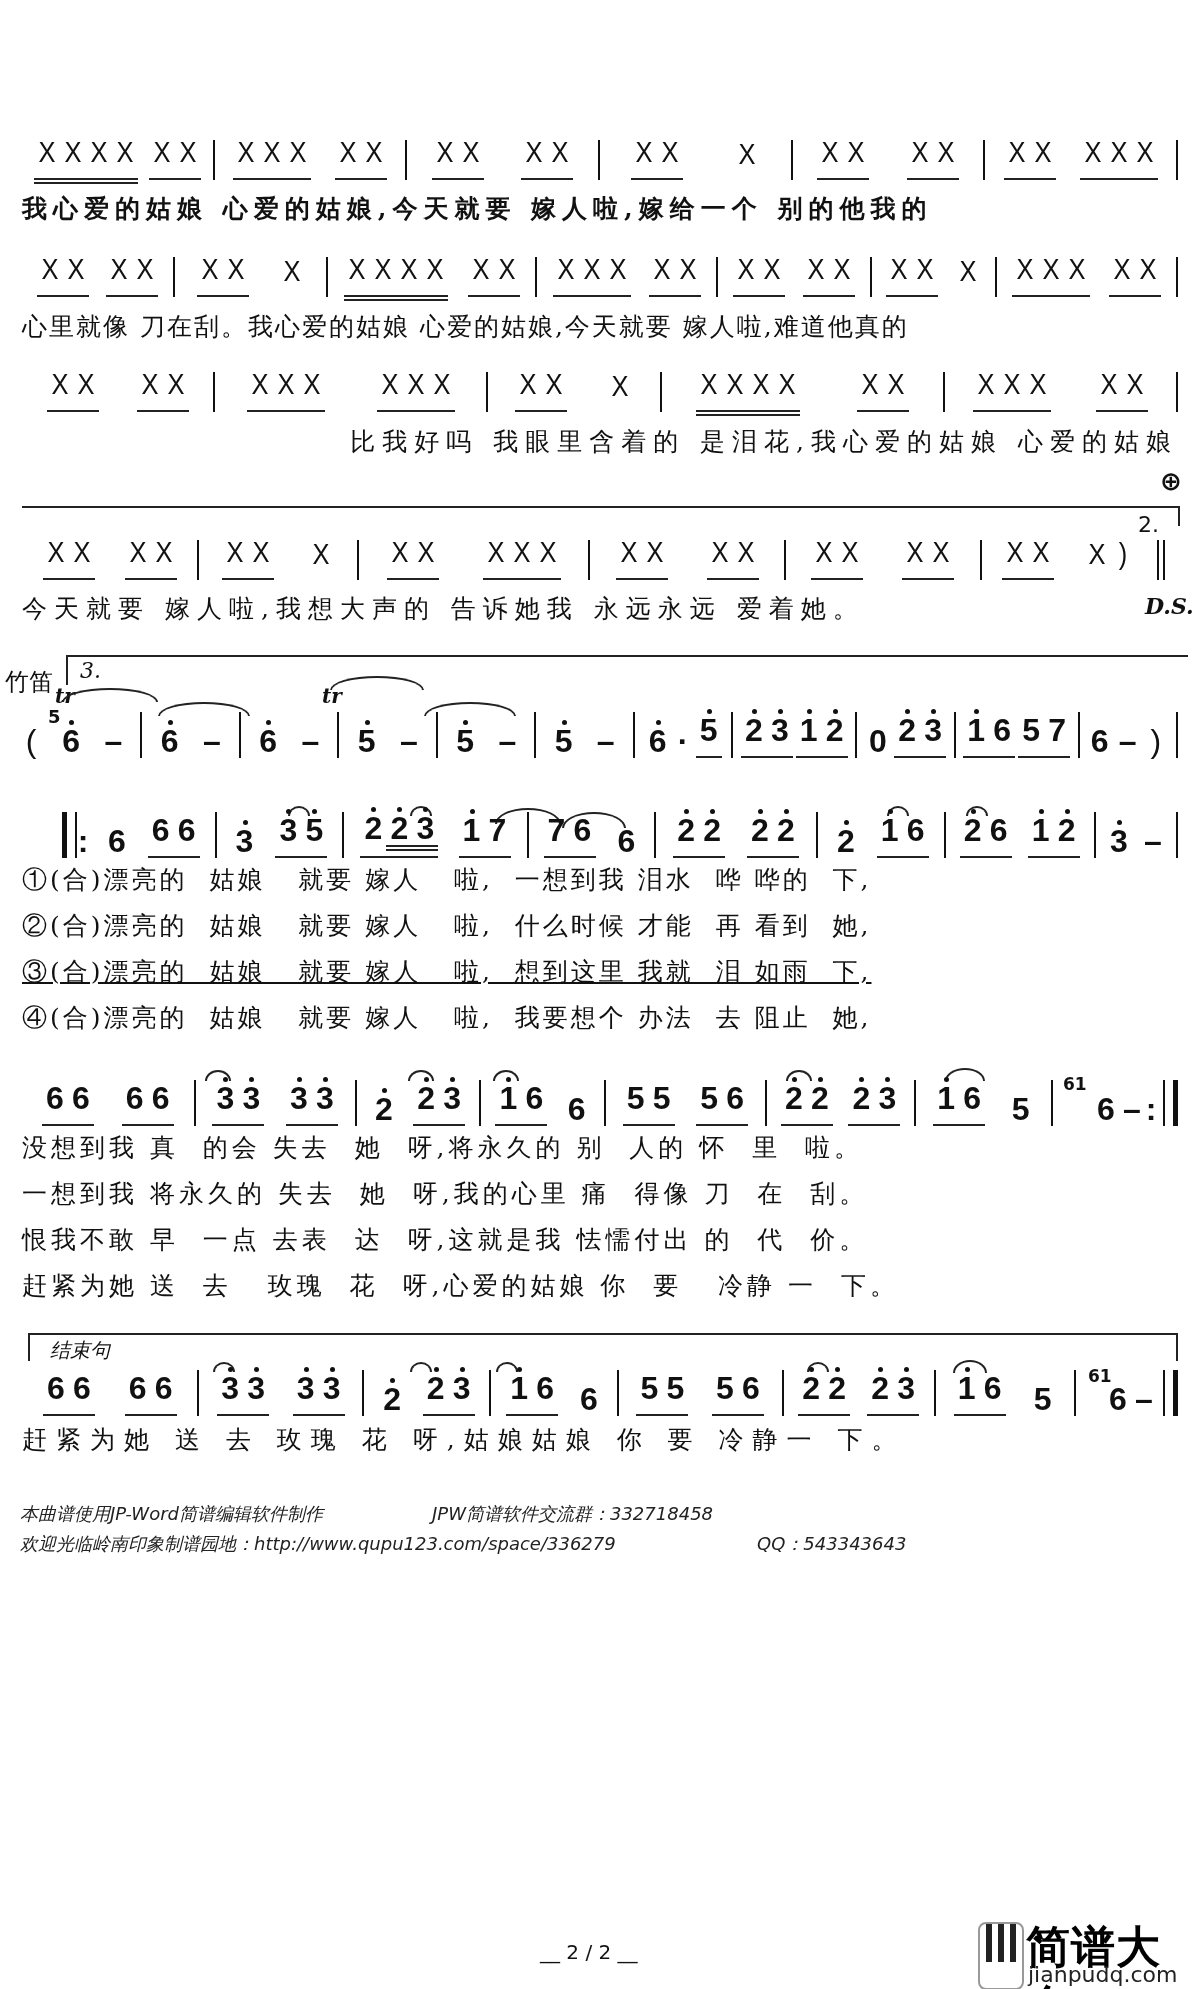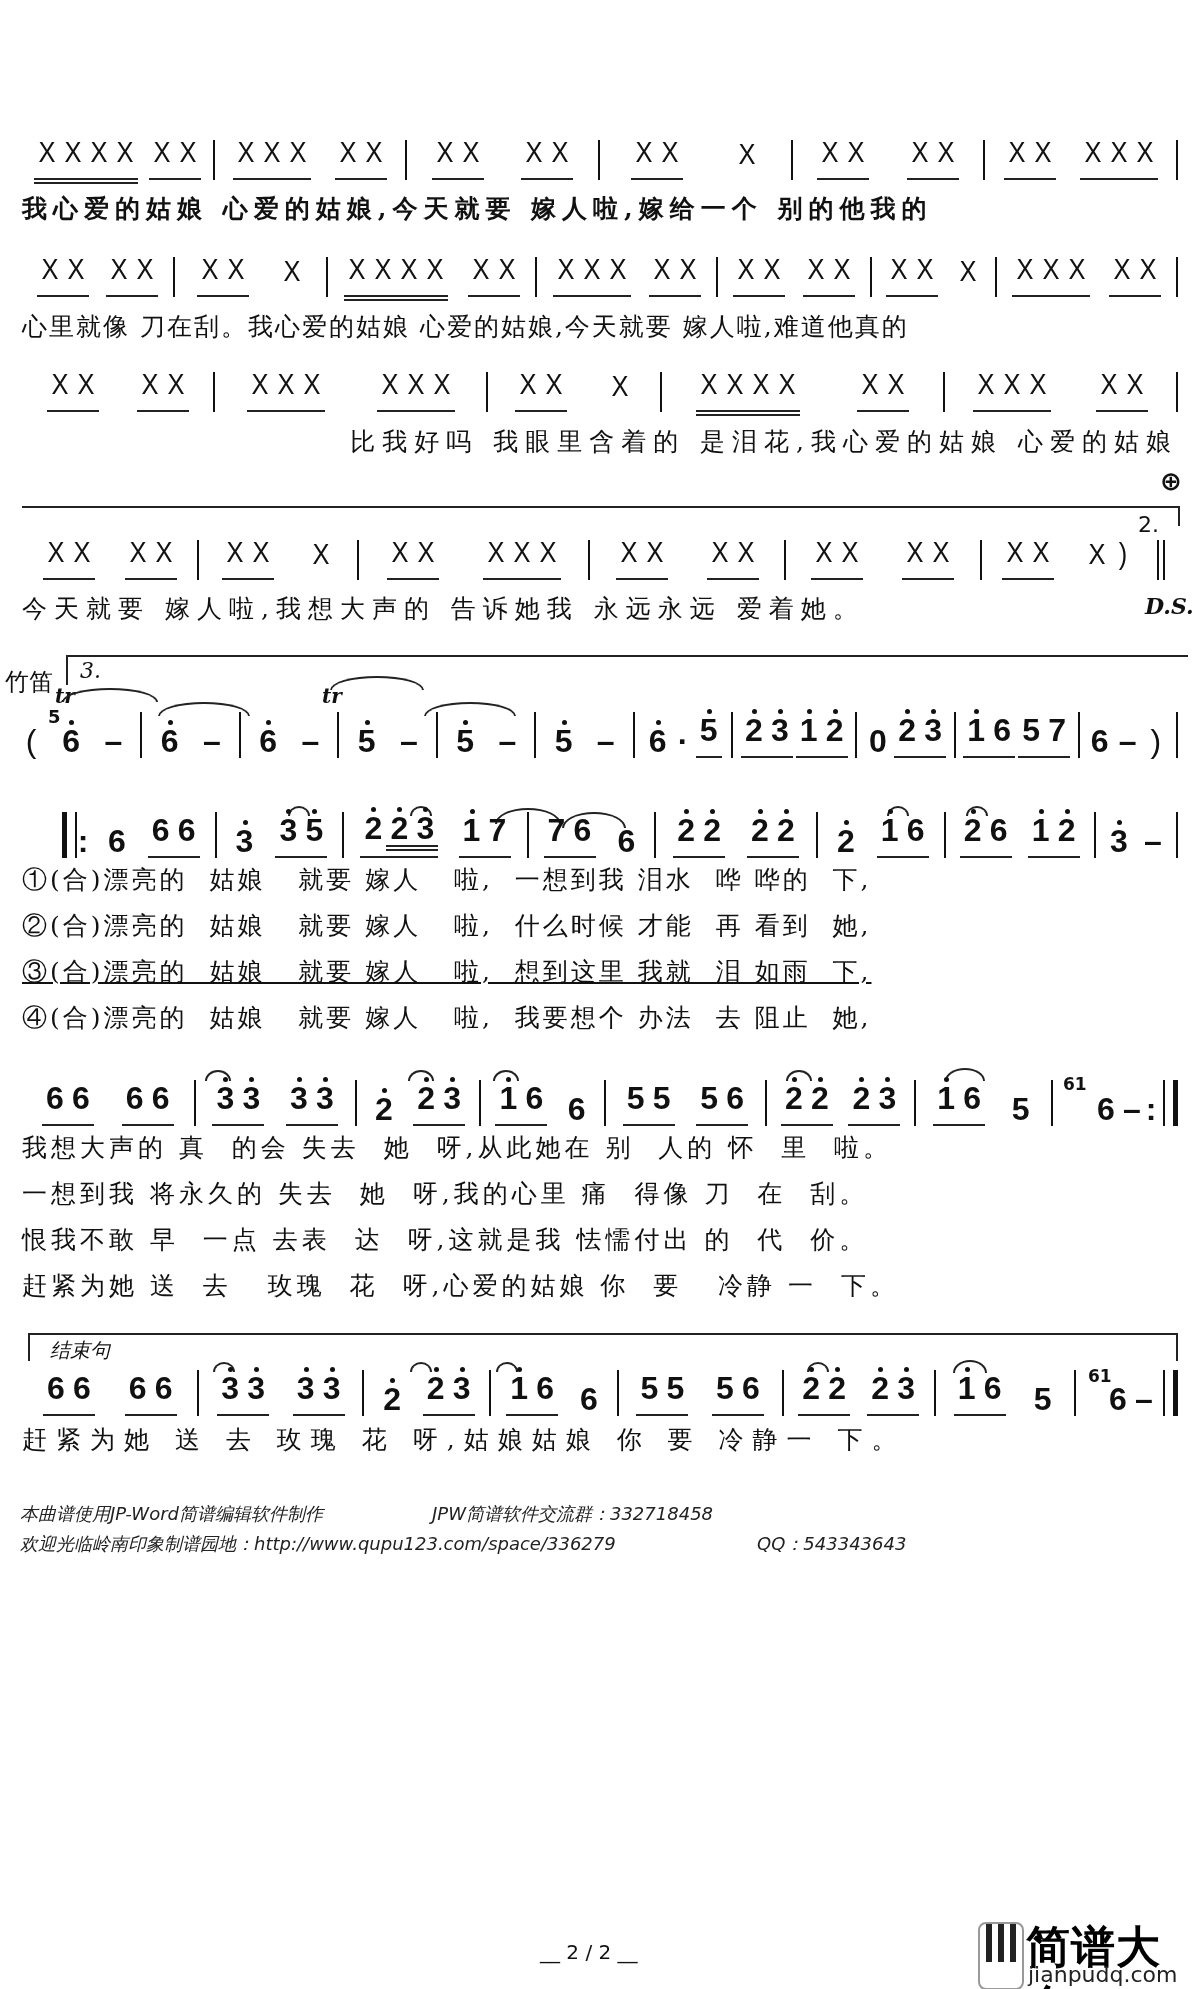--- a/index.html
+++ b/index.html
@@ -571,21 +571,21 @@
       <span class="n nb">5</span>
     </div>
     <div class="bar"></div>
   <div class="measure" style="flex:0.8;justify-content:flex-end;">
       <span class="n nb">6</span>
       <span class="n nb">–</span>
       <span class="n nb" style="min-width:12px;">:</span>
     </div>
     <div class="dbl"></div>
 </div>
-<div class="lyr" style="top:1131px;letter-spacing:4px;">我想大声的 真  的会 失去  她  呀,从此她在 别  人的 怀  里  啦。</div>
+<div class="lyr" style="top:1131px;letter-spacing:4px;">没想到我 真  的会 失去  她  呀,将永久的 别  人的 怀  里  啦。</div>
 <div class="lyr" style="top:1177px;letter-spacing:4px;">一想到我 将永久的 失去  她  呀,我的心里 痛  得像 刀  在  刮。</div>
 <div class="lyr" style="top:1223px;letter-spacing:4px;">恨我不敢 早  一点 去表  达  呀,这就是我 怯懦付出 的  代  价。</div>
 <div class="lyr" style="top:1269px;letter-spacing:4px;">赶紧为她 送  去   玫瑰  花  呀,心爱的姑娘 你  要   冷静 一  下。</div>
 
 <div class="hline" style="left:28px;width:1150px;top:1333px;"></div>
 <div class="vline" style="left:28px;top:1333px;height:28px;"></div>
 <div class="vline" style="left:1176px;top:1333px;height:28px;"></div>
 <div style="position:absolute;left:50px;top:1337px;font-family:'DejaVu Serif',serif;font-style:italic;font-size:20px;">结束句</div>
 <div class="slur" style="left:213px;top:1362px;width:18px;height:8px;"></div>
 <div class="slur" style="left:410px;top:1362px;width:18px;height:8px;"></div>

